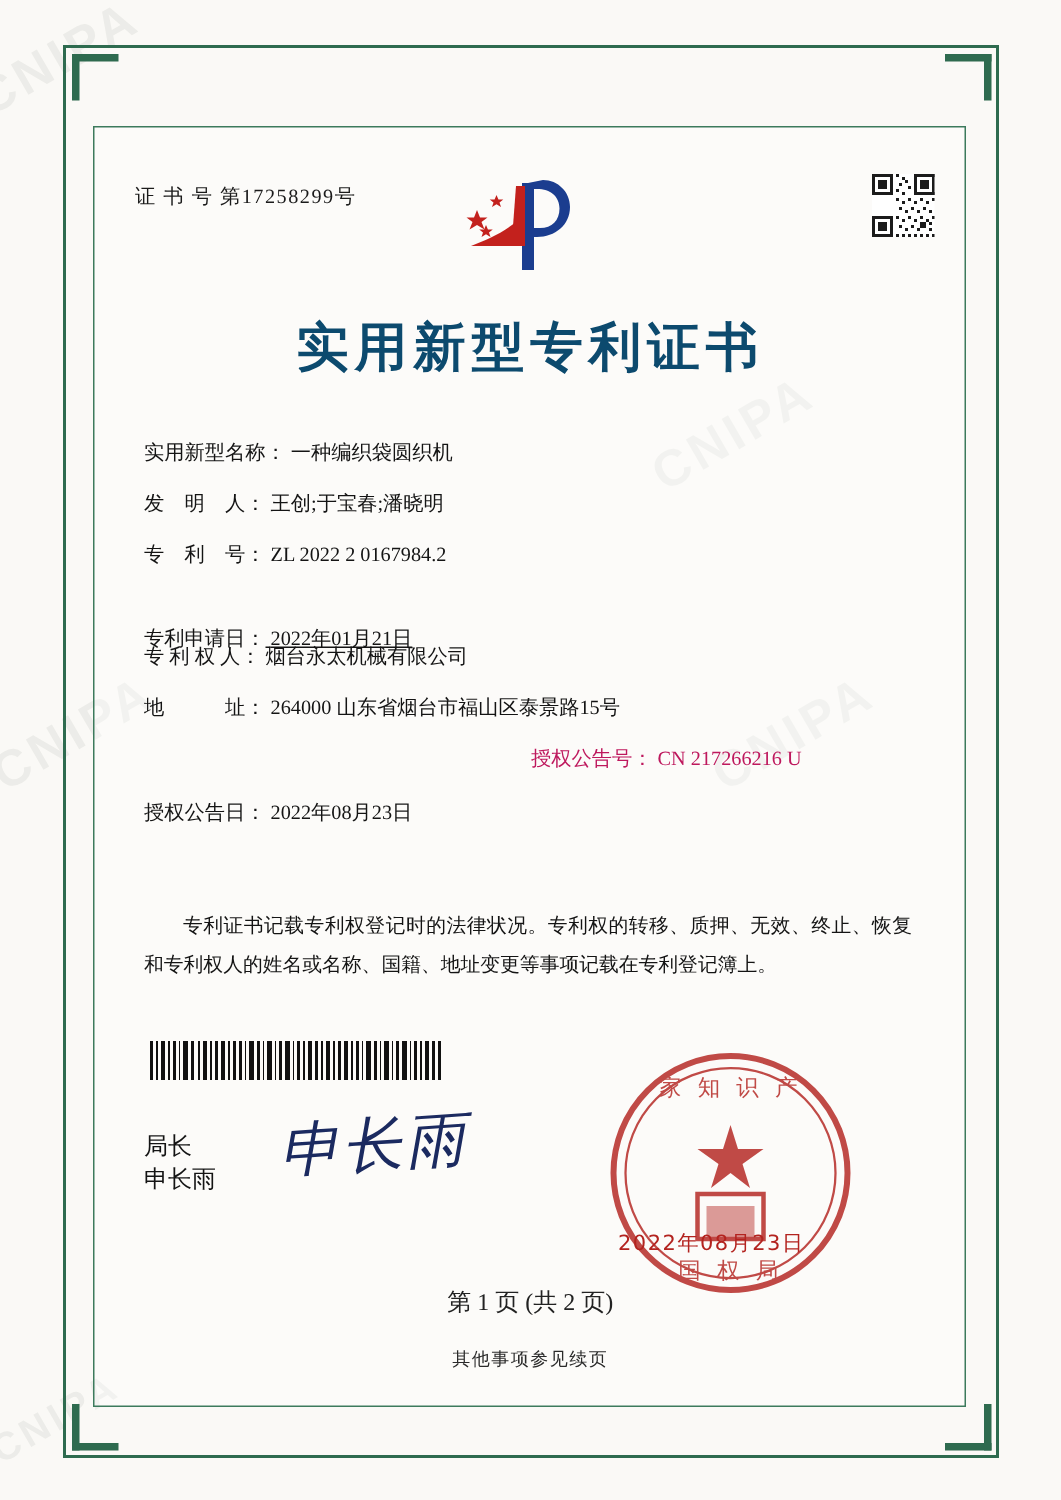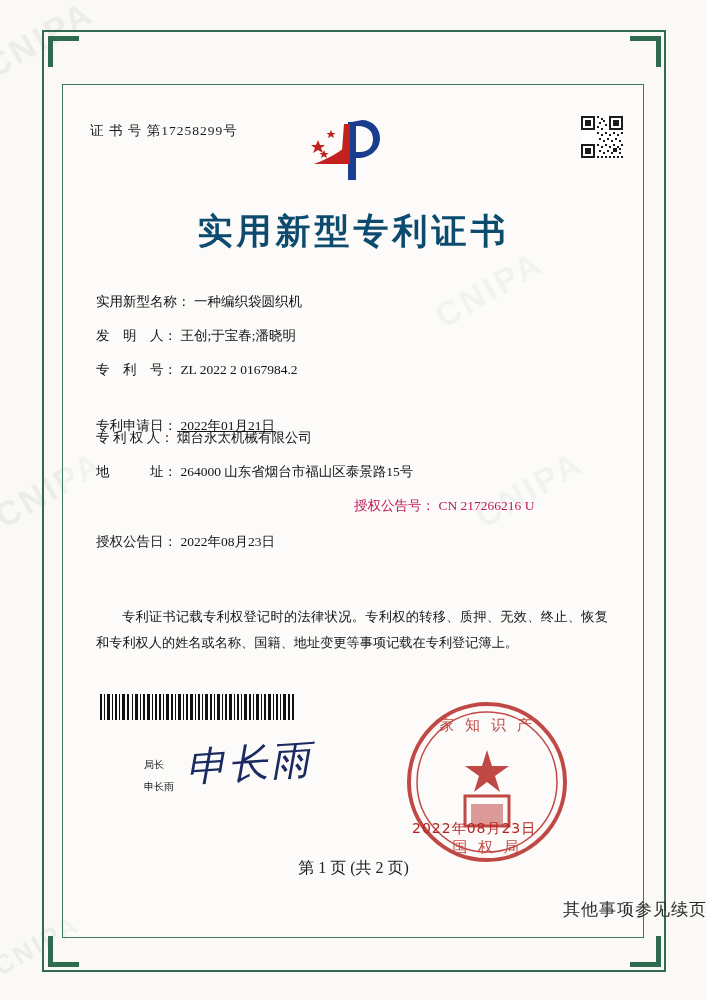--- a/index.html
+++ b/index.html
@@ -131,24 +131,23 @@
   
   #barcode {
     position: absolute;
     left: 100px; top: 694px;
     width: 196px; height: 26px;
   }
   
   #sig-label {
     position: absolute;
     left: 96px; top: 754px;
-    font-size: 10px;
+    font-size: 16px;
     line-height: 22px;
     color: #141414;
-    margin-left: 48px;
   }
   #sig-script {
     position: absolute;
     left: 186px; top: 736px;
     font-size: 40px;
     color: #1b2a60;
     font-family: "DejaVu Serif", serif;
     font-style: italic;
     letter-spacing: 2px;
     transform: rotate(-4deg);
@@ -171,22 +170,22 @@
   #page-of {
     position: absolute;
     left: 0; right: 0; top: 858px;
     text-align: center;
     font-size: 16px;
     color: #222;
   }
   #footer-note {
     position: absolute;
     left: 0; right: 0; top: 898px;
-    text-align: right;
-    font-size: 17px;
+    text-align: center;
+    font-size: 12px;
     color: #2a2a2a;
     letter-spacing: 1px;
   }
 </style>
 </head>
 <body>
 
 <div id="page">
 
   <div class="wm" style="left:-20px; top:20px;">CNIPA</div>

